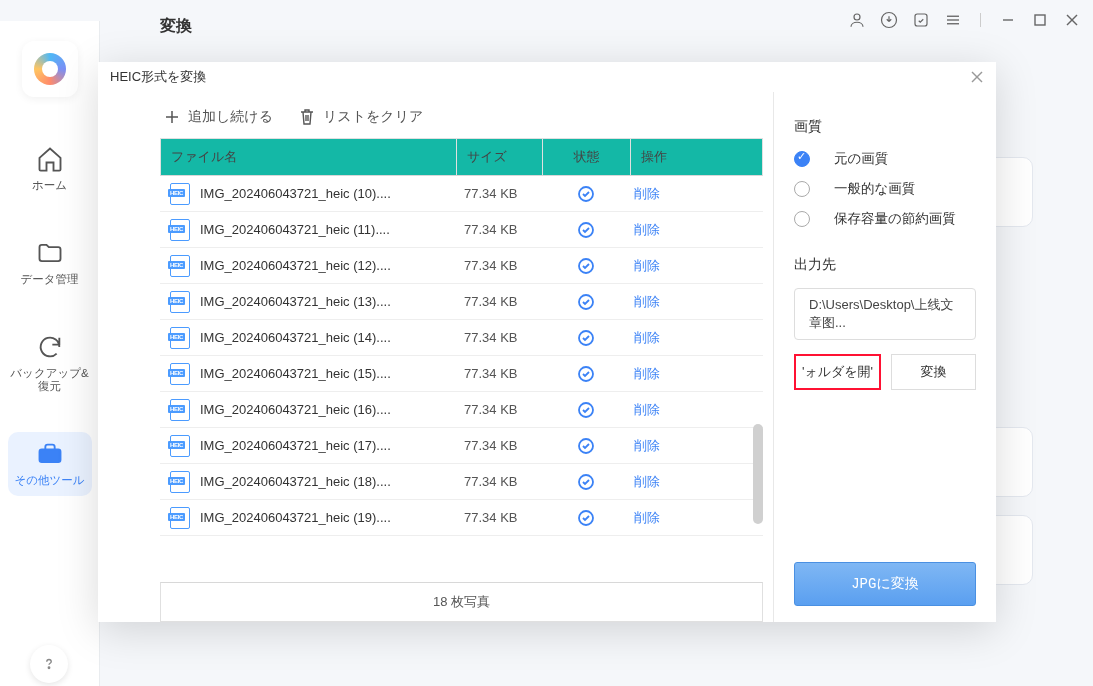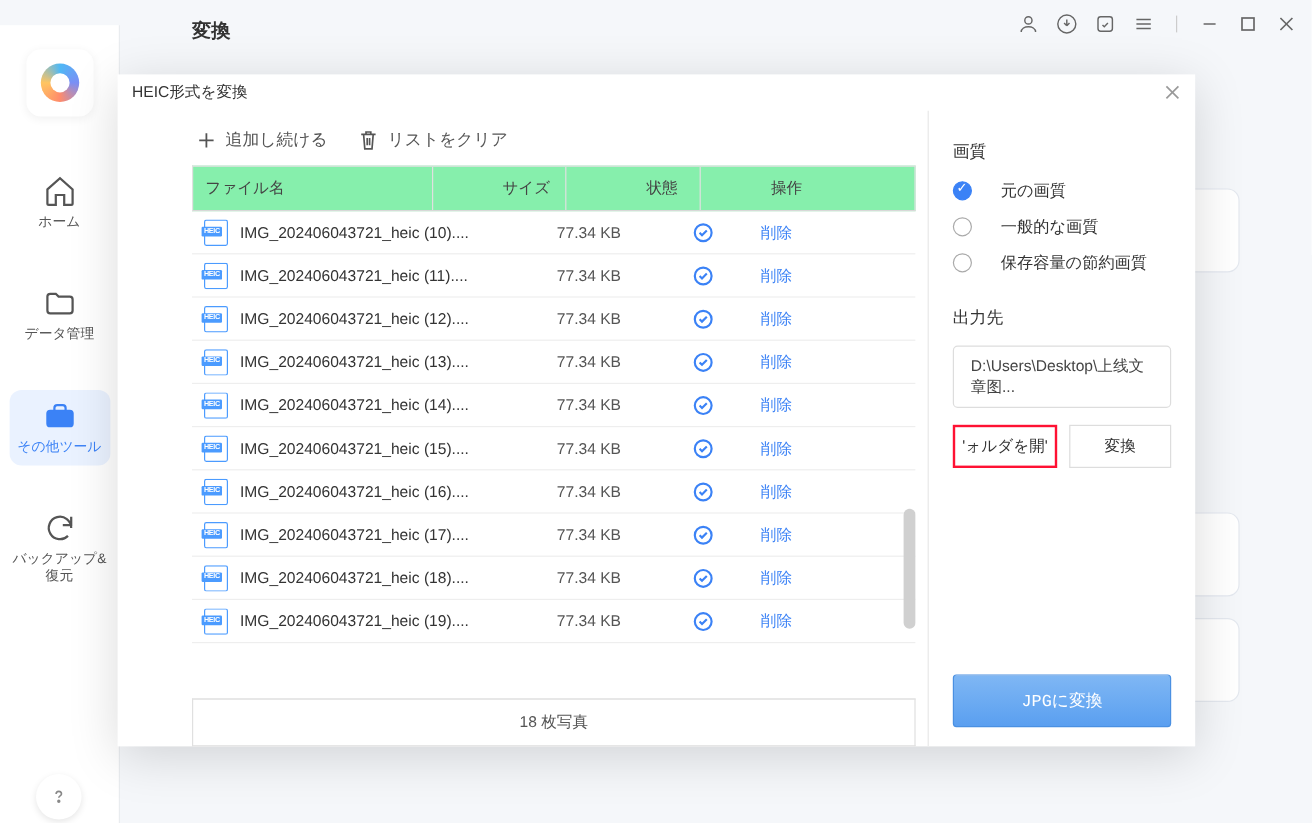--- a/index.html
+++ b/index.html
@@ -37,21 +37,21 @@
   .modal-header { height:30px; display:flex; align-items:center; justify-content:space-between; padding:0 12px; }
   .modal-title { font-size:13px; color:#333; }
   .modal-close { color:#999; cursor:pointer; }
 
   .modal-body { flex:1; display:flex; overflow:hidden;margin-left:48px; }
 
   
   .left-panel { width:628px; border-right:1px solid #e8e8e8; display:flex; flex-direction:column; padding: 10px 10px 0 14px;}
   .list-actions { display:flex; gap:26px; padding: 6px 0 12px 4px; }
   .action-btn { display:flex; align-items:center; gap:8px; color:#555; cursor:pointer; font-size:14px;}
-  .thead { display:flex; border:1px solid #e0e0e0; border-bottom:1px solid #d8d8d8; background:#86efac; font-size:13px; color:#444;gap:48px;}
+  .thead { display:flex; border:1px solid #e0e0e0; border-bottom:1px solid #d8d8d8; background:#14b8a6; font-size:13px; color:#444;}
   .thead > div { padding:9px 10px; border-right:1px solid #e0e0e0;}
   .thead .c-name { width: 296px; }
   .thead .c-size { width: 86px; }
   .thead .c-status { width: 88px; text-align:center;}
   .thead .c-op { width: 84px; border-right:none;}
   .thead .c-blank { flex:1; border-right:none;}
 
   .tbody-wrap { flex:1; overflow:hidden; position:relative;}
   .tbody { position:absolute; inset:0; overflow:hidden;}
   .row { display:flex; align-items:center; height:36px; border-bottom:1px solid #eee; font-size:13px;}
@@ -144,34 +144,34 @@
     <span>ホーム</span>
   </div>
 
   <div class="nav-item">
     <svg class="nav-icon" viewBox="0 0 24 24" fill="none" stroke="#555" stroke-width="1.6">
         <path d="M3 7a2 2 0 012-2h4l2 2h8a2 2 0 012 2v8a2 2 0 01-2 2H5a2 2 0 01-2-2V7z"></path>
       </svg>
     <span>データ管理</span>
   </div>
 
+  <div class="nav-item">
+    <svg class="nav-icon" viewBox="0 0 24 24" fill="none" stroke="#555" stroke-width="1.6">
+        <path d="M20 12a8 8 0 10-2.3 5.6M20 4v6h-6"></path>
+      </svg>
+    <span style="white-space:pre-line">バックアップ&amp;
+復元</span>
+  </div>
+
   <div class="nav-item active">
     <svg class="nav-icon" viewBox="0 0 24 24" fill="none" stroke="#3b82f6" stroke-width="1.6">
         <rect x="3" y="8" width="18" height="11" rx="2" fill="#3b82f6"></rect>
         <path d="M8 8V6a2 2 0 012-2h4a2 2 0 012 2v2" stroke="#3b82f6"></path>
       </svg>
     <span>その他ツール</span>
-  </div>
-
-  <div class="nav-item">
-    <svg class="nav-icon" viewBox="0 0 24 24" fill="none" stroke="#555" stroke-width="1.6">
-        <path d="M20 12a8 8 0 10-2.3 5.6M20 4v6h-6"></path>
-      </svg>
-    <span style="white-space:pre-line">バックアップ&amp;
-復元</span>
   </div>
 
   <div class="help-btn">
     <svg width="18" height="18" viewBox="0 0 24 24" fill="none" stroke="currentColor" stroke-width="1.8">
         <path d="M9 9a3 3 0 116 0c0 2-3 2-3 4"></path>
         <circle cx="12" cy="17" r="1" fill="currentColor"></circle>
       </svg>
   </div>
 </div>
 

